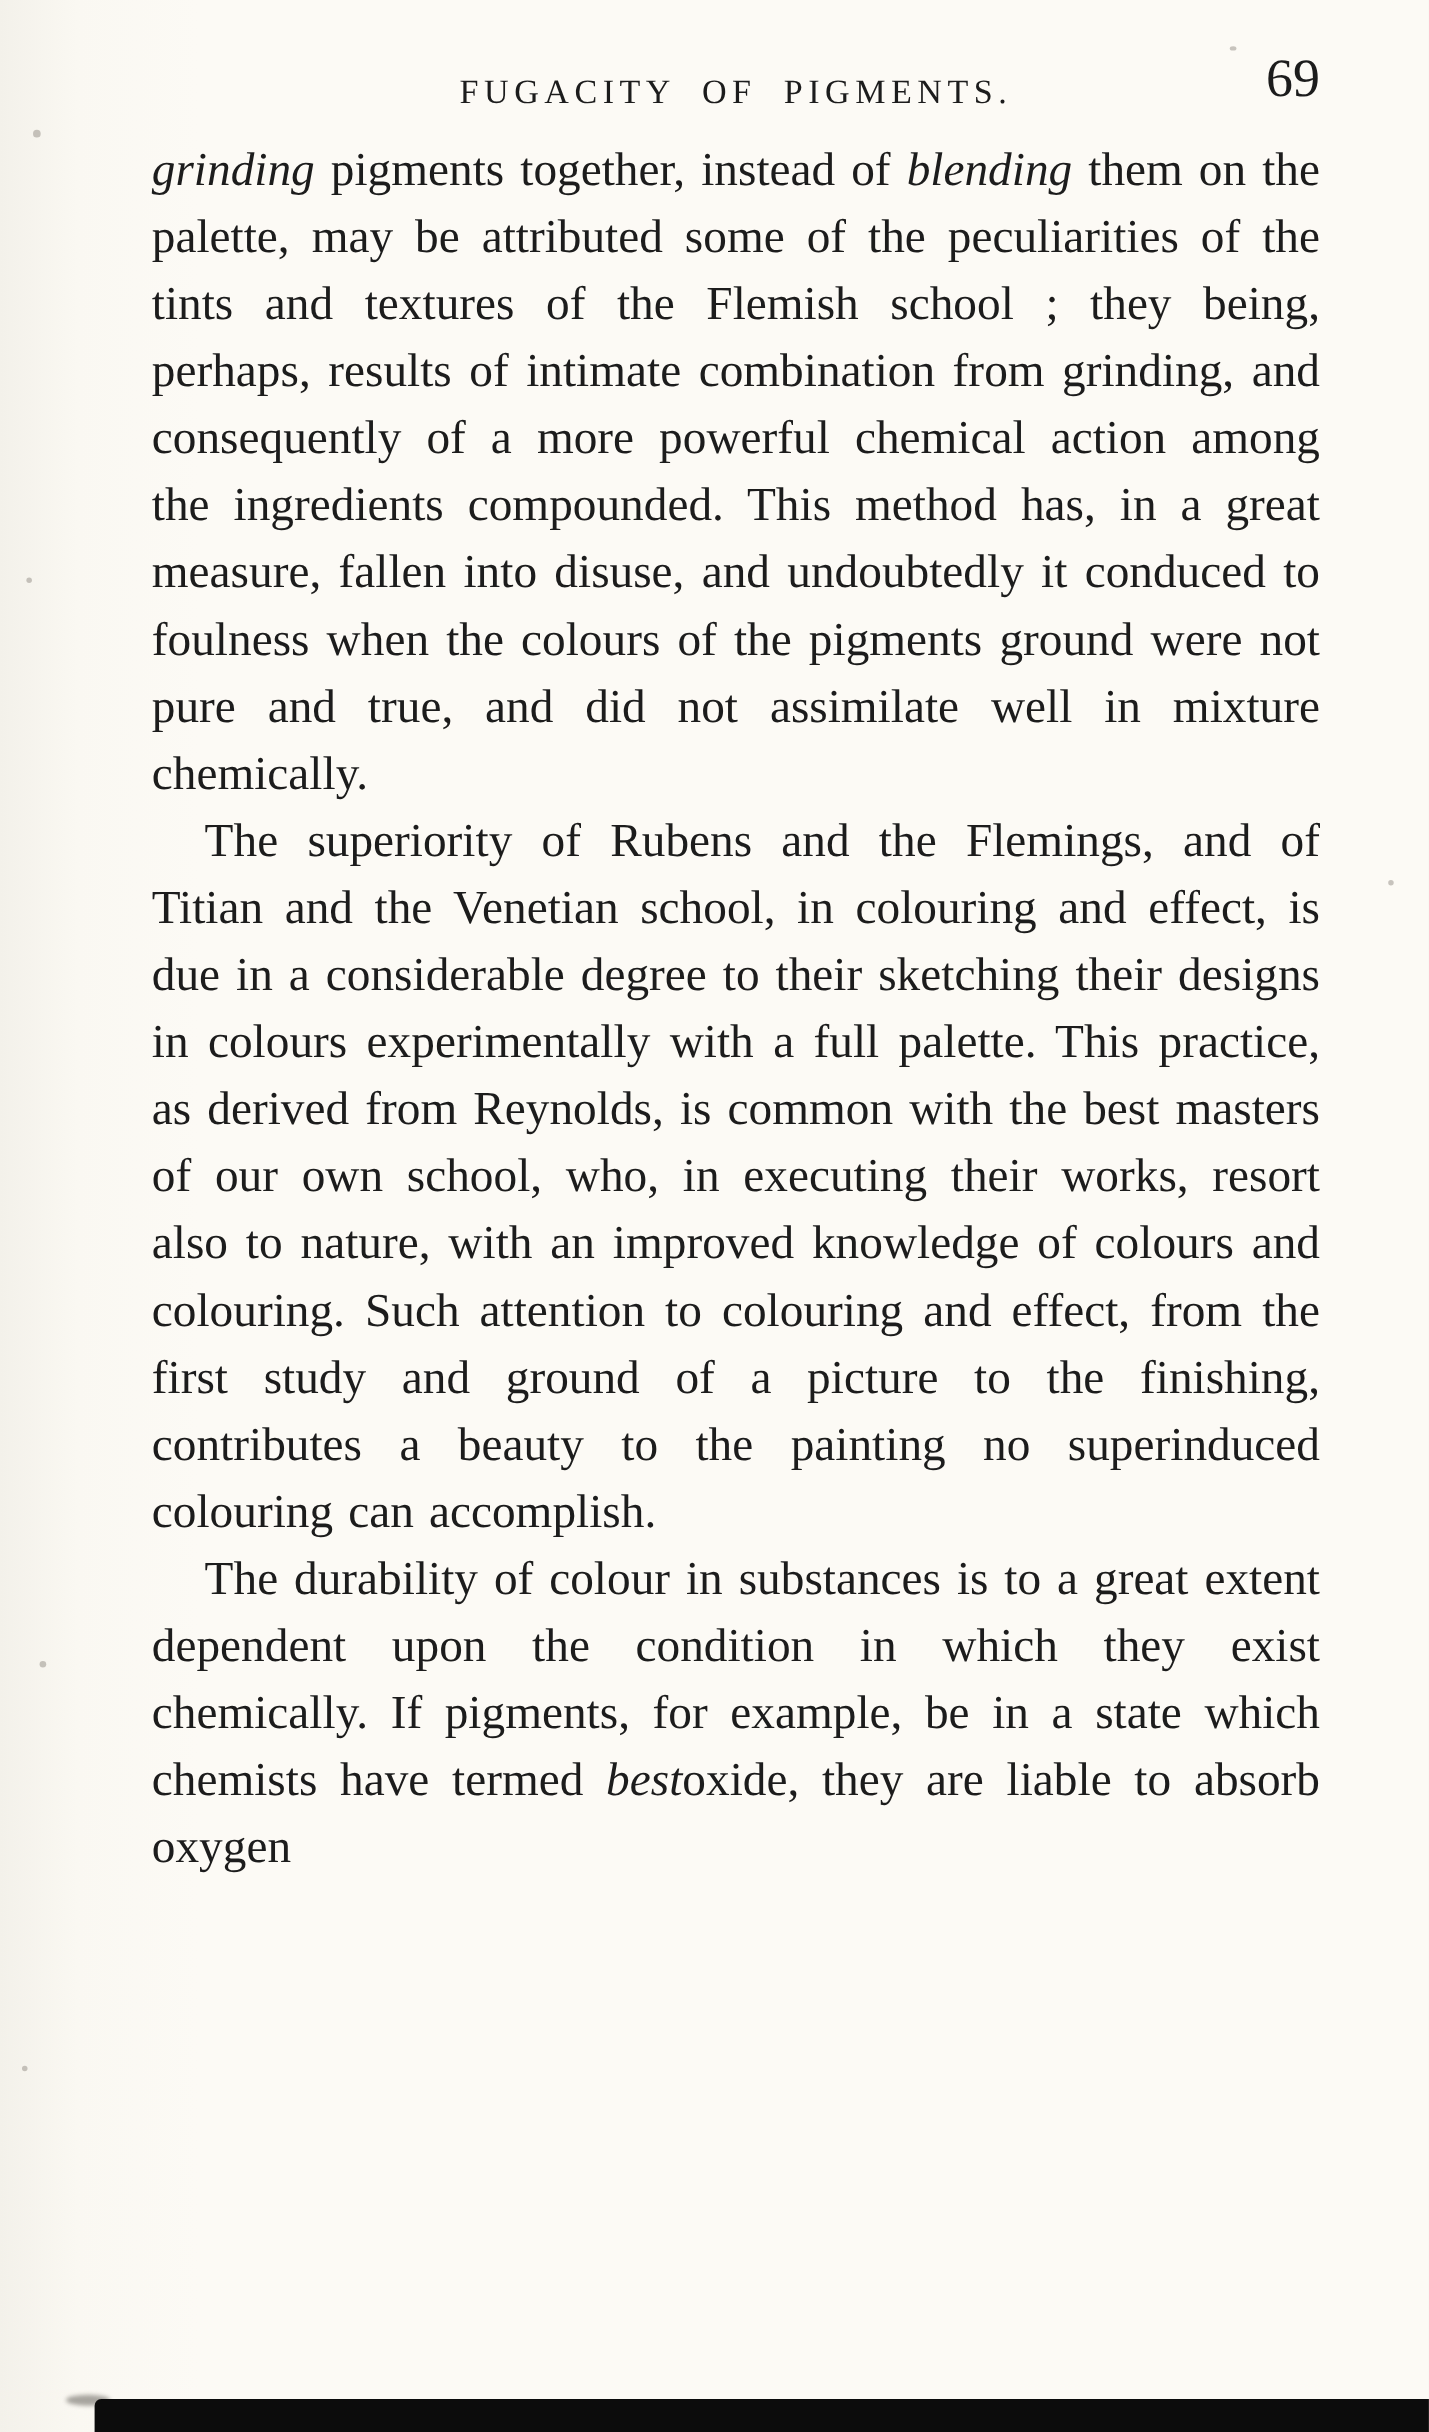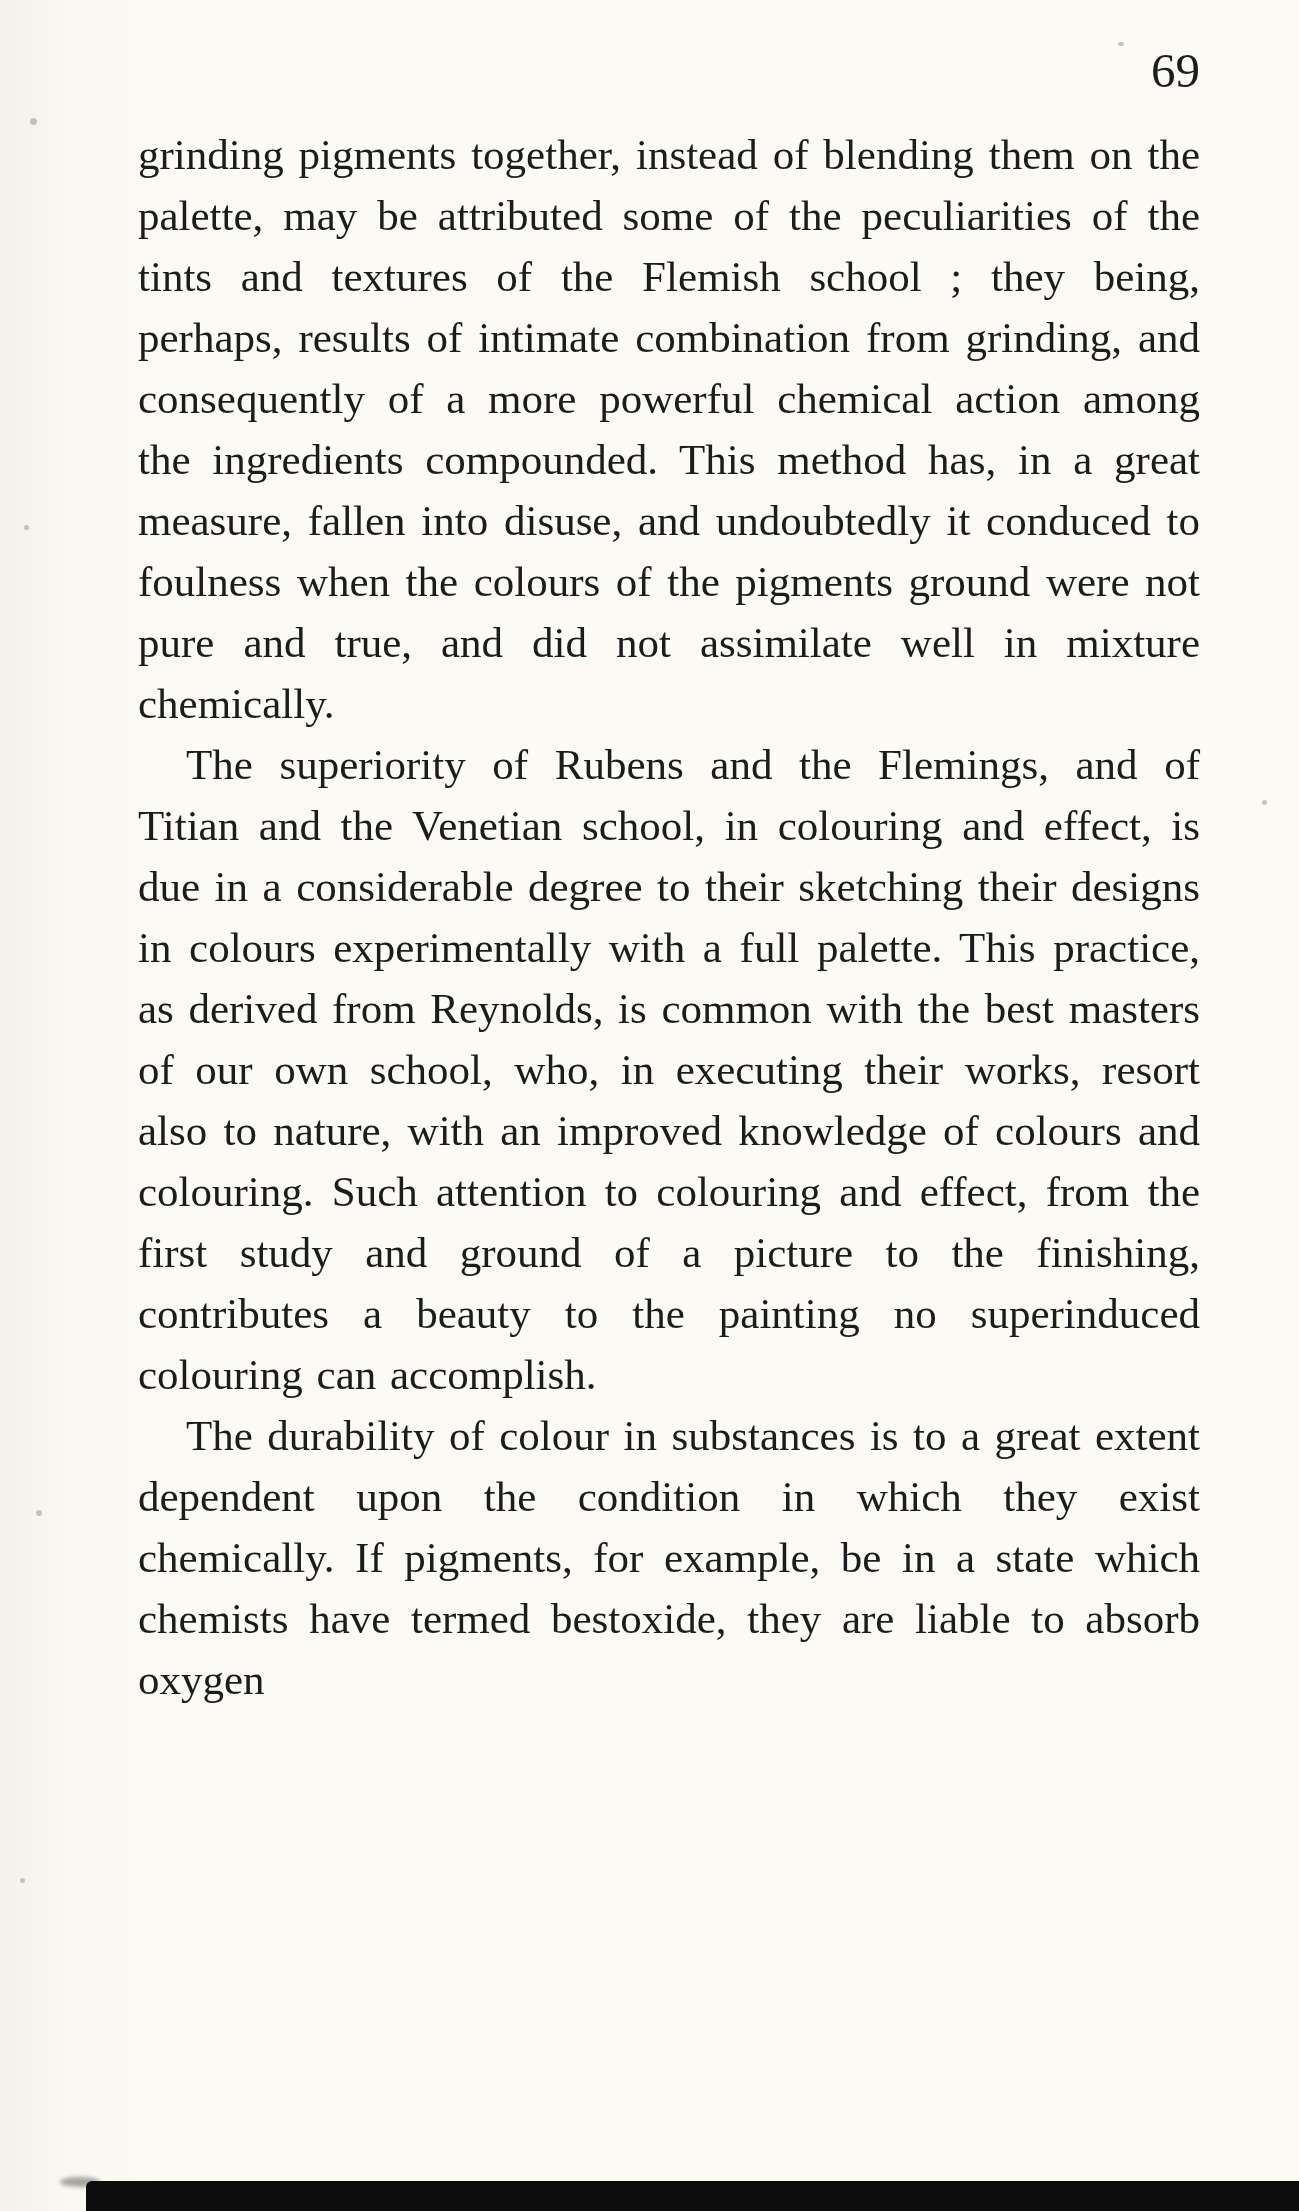--- a/index.html
+++ b/index.html
@@ -50,20 +50,21 @@
   .para {
     margin: 0;
     font-size: 43px;
     line-height: 61px;
     word-spacing: 3px;
   }
   .para.indent {
     text-indent: 48px;
   }
   .italic {
+    font-style: italic;
   }
   .bottom-band {
     position: absolute;
     left: 86px;
     right: 0;
     bottom: 0;
     height: 30px;
     background: var(--scan_band, #0c0c0c);
     border-top-left-radius: 6px;
   }
@@ -91,20 +92,21 @@
   .sp5 { left: 1262px; top: 800px; width: 5px;  height: 5px; }
   .sp6 { left: 1118px; top: 42px;  width: 6px;  height: 4px; }
 </style>
 </head>
 <body>
 
 <div class="page">
 
   <div class="header">
     <span class="page-number">69</span>
+    <span class="running-title">FUGACITY OF PIGMENTS.</span>
   </div>
 
   <div class="text-body">
       <p class="para"><span class="italic">grinding</span><span> pigments together, instead of </span><span class="italic">blending</span><span> them on the palette, may be attributed some of the peculiarities of the tints and textures of the Flemish school ; they being, perhaps, results of intimate combination from grinding, and consequently of a more powerful chemical action among the ingredients compounded. This method has, in a great measure, fallen into disuse, and undoubtedly it conduced to foulness when the colours of the pigments ground were not pure and true, and did not assimilate well in mixture chemically.</span></p>
       <p class="para indent"><span>The superiority of Rubens and the Flemings, and of Titian and the Venetian school, in colouring and effect, is due in a considerable degree to their sketching their designs in colours experimentally with a full palette.  This practice, as derived from Reynolds, is common with the best masters of our own school, who, in executing their works, resort also to nature, with an improved knowledge of colours and colouring.  Such attention to colouring and effect, from the first study and ground of a picture to the finishing, contributes a beauty to the painting no superinduced colouring can accomplish.</span></p>
       <p class="para indent"><span>The durability of colour in substances is to a great extent dependent upon the condition in which they exist chemically.  If pigments, for example, be in a state which chemists have termed </span><span class="italic">best</span><span>oxide, they are liable to absorb oxygen</span></p>
     </div>
 
   <div class="speck sp1"></div>
   <div class="speck sp2"></div>

